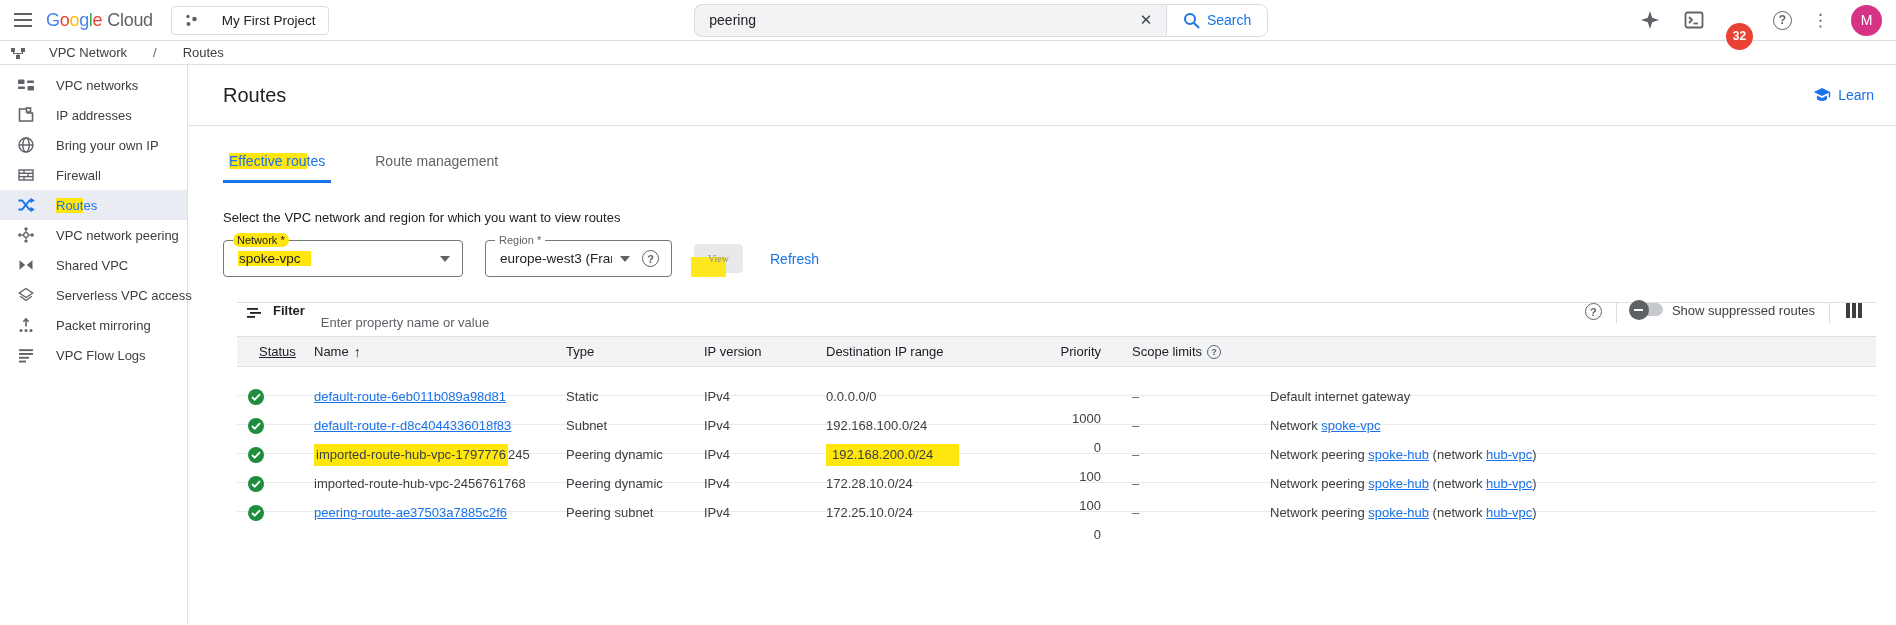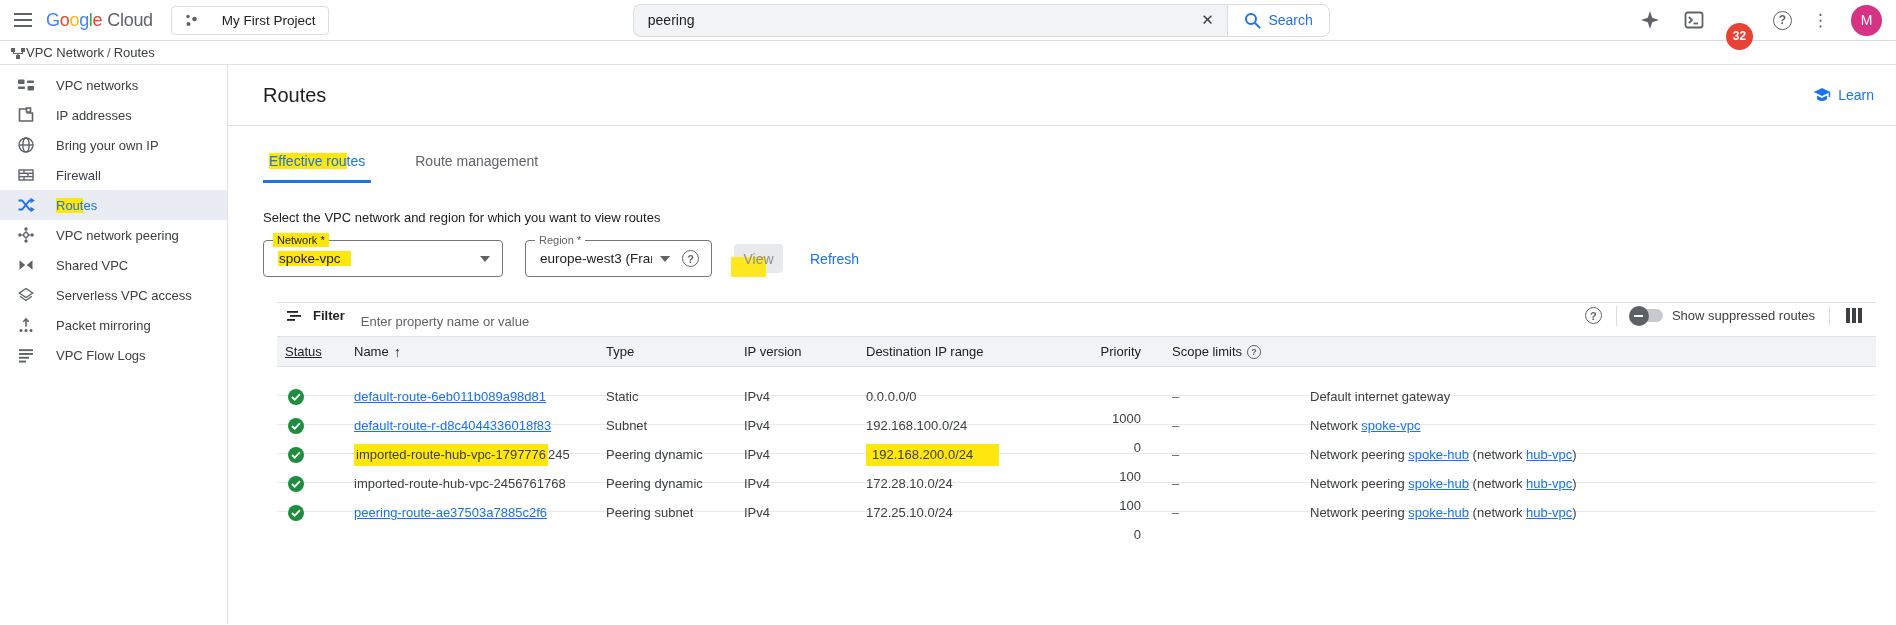--- a/index.html
+++ b/index.html
@@ -13,40 +13,40 @@
   .hl { background: var(--hl); }
 
   
   .topbar { height:41px; border-bottom:1px solid var(--border2); display:flex; align-items:center; padding:0 10px 0 0; background:#fff; }
   .hamburger { width:46px; height:40px; display:flex; align-items:center; justify-content:center; cursor:pointer; }
   .hamburger svg { display:block; }
   .logo { display:flex; align-items:baseline; font-size:18px; font-weight:500; letter-spacing:-.3px; margin-right:18px; white-space:nowrap; }
   .logo .cloud { color:var(--muted); margin-left:5px; font-weight:400; }
   .project-btn { display:flex; align-items:center; gap:23px; border:1px solid var(--border2); border-radius:4px; height:29px; padding:0 12px; font-size:13.5px; color:#202124; background:#fff; cursor:pointer; white-space:nowrap; }
   .spacer { flex:1; }
-  .search-wrap { display:flex; width:697px; height:33px; }
+  .search-wrap { display:flex; width:574px; height:33px; }
   .search-box { flex:1; display:flex; align-items:center; background:#f1f3f4; border:1px solid var(--border2); border-right:none; border-radius:8px 0 0 8px; padding:0 6px 0 14px; }
   .search-box input { flex:1; border:none; outline:none; background:transparent; font-family:inherit; font-size:14px; color:#202124; }
   .clear-btn { width:28px; height:28px; border:none; background:transparent; color:#3c4043; font-size:15px; cursor:pointer; }
   .search-btn { display:flex; align-items:center; gap:7px; border:1px solid var(--border2); border-radius:0 8px 8px 0; background:#fff; color:var(--accent); font-size:14px; font-weight:500; padding:0 16px; cursor:pointer; font-family:inherit; }
   .top-icons { display:flex; align-items:center; gap:20px; margin-left:4px; }
   .tool-icon { width:24px; height:24px; display:flex; align-items:center; justify-content:center; color:var(--muted); cursor:pointer; }
   .badge { width:27px; height:27px; border-radius:50%; background:var(--badge); color:#fff; font-size:12px; font-weight:700; display:flex; align-items:center; justify-content:center; cursor:pointer;margin-top:32px; }
   .help-circle, .qmark { width:19px; height:19px; border:1.6px solid var(--muted); border-radius:50%; color:var(--muted); font-size:12px; font-weight:700; display:flex; align-items:center; justify-content:center; }
   .dots { color:var(--muted); font-size:17px; letter-spacing:0; cursor:pointer; }
   .avatar { width:31px; height:31px; border-radius:50%; background:var(--avatar); color:#fff; font-size:14px; font-weight:500; display:flex; align-items:center; justify-content:center; margin:0 4px 0 2px; cursor:pointer; }
 
   
-  .crumbbar { height:24px; border-bottom:1px solid var(--border); display:flex; align-items:center; gap:0; padding:0 10px; font-size:13px; color:var(--txt); background:#fff; }
+  .crumbbar { height:24px; border-bottom:1px solid var(--border); display:flex; align-items:center; gap:23px; padding:0 10px; font-size:13px; color:var(--txt); background:#fff; }
   .crumbbar .sep { color:var(--muted); padding:0 3px; }
   .crumb-link { cursor:pointer; }
 
   
   .shell { display:flex; height:559px; }
-  .sidebar { width:228px; border-right:1px solid var(--border); padding-top:5px; flex:none; }
+  .sidebar { width:188px; border-right:1px solid var(--border); padding-top:5px; flex:none; }
   .nav-item { height:30px; display:flex; align-items:center; gap:21px; padding-left:17px; cursor:pointer; color:var(--txt); font-size:13px; white-space:nowrap; }
   .nav-item .icon { width:18px; height:18px; color:var(--muted); flex:none; display:flex; }
   .nav-item.selected { background:#e9ecf2; color:var(--accent); }
   .nav-item.selected .icon { color:var(--accent); }
 
   .main { flex:1; min-width:0; }
   .main-header { height:61px; border-bottom:1px solid var(--border); display:flex; align-items:center; justify-content:space-between; padding:0 22px 0 35px; }
   .page-title { font-size:20px; font-weight:400; color:#202124; }
   .learn-link { display:flex; align-items:center; gap:7px; color:var(--accent); font-size:14px; font-weight:500; cursor:pointer; }
 
@@ -54,49 +54,49 @@
   .tab { font-size:14px; font-weight:500; color:var(--muted); padding:2px 6px 11px 6px; cursor:pointer; }
   .tab.active { color:var(--accent); border-bottom:3px solid var(--accent); }
 
   .description { margin:27px 0 0 35px; color:#202124; }
 
   .form-row { display:flex; align-items:center; margin:15px 0 0 35px; }
   .field { position:relative; height:37px; border:1px solid #747775; border-radius:4px; display:flex; align-items:center; padding:0 12px 0 14px; cursor:pointer; background:#fff; }
   .field.network { width:240px; margin-right:22px; }
   .field.region  { width:187px; }
   .float-label { position:absolute; top:-8px; left:9px; font-size:11px; color:var(--muted); background:#fff; padding:0 4px; line-height:14px; }
-  .float-label.hl { background:var(--hl); color:#202124; }
+  .float-label.hl { background:var(--hl); color:#202124;border-radius:7px; }
   .field .value { font-size:13.5px; color:#202124; flex:1; white-space:nowrap; overflow:hidden; }
   .field .value .hl { padding:2px 10px 3px 1px; }
   .caret { width:0; height:0; border-left:5px solid transparent; border-right:5px solid transparent; border-top:6px solid var(--muted); margin-left:8px; flex:none; }
   .field .qmark { margin-left:12px; flex:none; }
-  .view-btn { position:relative; width:49px; height:29px; margin-left:22px; border:none; border-radius:4px; background:#e8e9ea; color:#8a8f94; font-size:14px; font-family:Liberation Sans, sans-serif; cursor:default; }
+  .view-btn { position:relative; width:49px; height:29px; margin-left:22px; border:none; border-radius:4px; background:#e8e9ea; color:#8a8f94; font-size:10px; font-family:Liberation Serif, serif; cursor:default; }
   .view-btn .hl-patch { position:absolute; left:-3px; bottom:-4px; width:72%; height:68%; background:var(--hl); opacity:.92; }
   .view-btn .lbl { position:relative; }
   .refresh-link { color:var(--accent); font-size:14px; font-weight:500; margin-left:27px; cursor:pointer; }
 
   
   .panel { margin:25px 20px 0 49px; border-top:1px solid var(--border); }
-  .filter-row { height:34px; display:flex; align-items:center; border-bottom:1px solid var(--border); padding:0 14px 8px 7px; }
+  .filter-row { height:34px; display:flex; align-items:flex-start; border-bottom:1px solid var(--border); padding:0 14px 8px 7px; }
   .filter-icon { width:20px; height:20px; color:#202124; display:flex; align-items:center; justify-content:center; margin-right:9px; cursor:pointer; }
   .filter-label { font-weight:700; color:#202124; margin-right:16px; cursor:pointer; }
   .filter-row input { flex:1; border:none; outline:none; font-family:inherit; font-size:13px; color:#202124; background:transparent;margin-top:12px; }
   .filter-row input::placeholder { color:var(--muted); opacity:1; }
   .vdiv { width:1px; height:20px; background:var(--border2); margin:0 14px; }
   .toggle { width:32px; height:13px; background:#c6cace; border-radius:7px; position:relative; margin-right:9px; cursor:pointer; flex:none; }
   .toggle .knob { position:absolute; left:-2px; top:-3.5px; width:20px; height:20px; border-radius:50%; background:#5c6166; display:flex; align-items:center; justify-content:center; }
   .toggle .knob::after { content:""; width:9px; height:2px; background:#fff; }
   .toggle-label { color:var(--txt); white-space:nowrap; }
   .cols-icon { display:flex; gap:2px; cursor:pointer; margin-left:2px; }
   .cols-icon i { width:4px; height:15px; background:#3c4043; }
 
   .tgrid { display:grid; grid-template-columns:77px 252px 138px 122px 220px 55px 169px 1fr; align-items:center; }
   .thead { height:30px; background:#f1f3f4; border-bottom:1px solid var(--border); font-weight:500; color:#202124; }
   .thead > div { display:flex; align-items:center; gap:5px; }
-  .thead .c-status { padding-left:8px;text-decoration:underline; }
+  .thead .c-status { padding-left:22px;text-decoration:underline; }
   .thead .c-priority { justify-content:flex-end; }
   .thead .c-scope { padding-left:31px; }
   .sort-arrow { font-size:14px; color:#202124; }
   .mini-q { width:14px; height:14px; border:1.3px solid var(--muted); border-radius:50%; font-size:9px; font-weight:700; color:var(--muted); display:flex; align-items:center; justify-content:center; }
   .trow { height:29px; border-bottom:1px solid #e8eaed; color:var(--txt); }
   .trow .c-status { padding-left:11px; }
   .ok-icon { width:16px; height:16px; border-radius:50%; background:var(--green); color:#fff; display:flex; align-items:center; justify-content:center; }
   .ok-icon svg { display:block; }
   .c-priority { text-align:right; }
   .trow .c-priority { display:block;margin-top:44px; }

